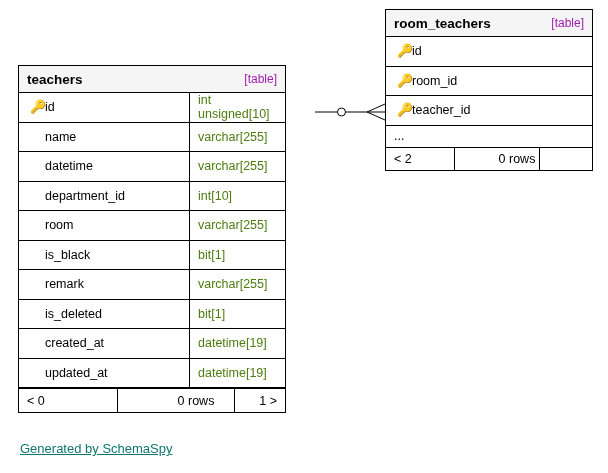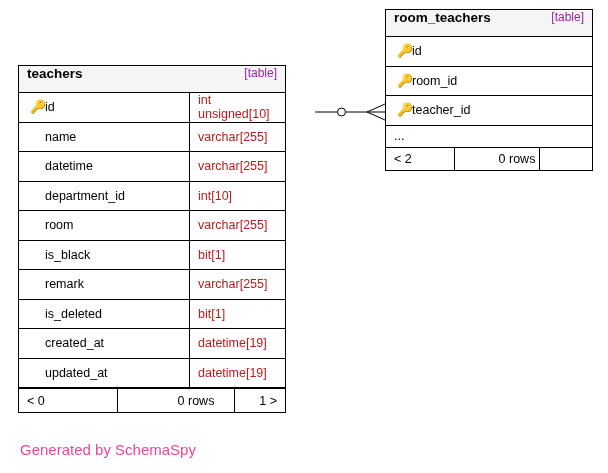--- a/index.html
+++ b/index.html
@@ -21,20 +21,21 @@
     height: 473px;
   }
   .table-box {
     position: absolute;
     border: 1px solid #000000;
     background: #ffffff;
     box-sizing: border-box;
   }
   .tbl-header {
     display: flex;
+    align-items: center;
     justify-content: space-between;
     background: #f5f5f5;
     border-bottom: 1px solid #000000;
     box-sizing: border-box;
     padding: 0 8px;
   }
   .tbl-name {
     font-weight: bold;
     font-size: 13.5px;
     color: #000000;
@@ -61,21 +62,21 @@
     color: #000000;
     flex: 0 0 auto;
   }
   .col-type {
     display: flex;
     align-items: center;
     box-sizing: border-box;
     border-left: 1px solid #000000;
     padding-left: 8px;
     font-size: 12.5px;
-    color: #b91c1c;
+    color: #4d7c0f;
     flex: 1 1 auto;
   }
   .key-slot {
     width: 18px;
     flex: 0 0 18px;
     display: flex;
     align-items: center;
     justify-content: center;
   }
   .key-icon {
@@ -159,22 +160,23 @@
     left: 315px;
     top: 100px;
     width: 75px;
     height: 30px;
     overflow: visible;
   }
   .caption {
     position: absolute;
     left: 20px;
     top: 441px;
-    font-size: 15px;
-    color: #ec4899;
+    font-size: 13px;
+    color: #0f766e;
+    text-decoration: underline;
   }
 </style>
 </head>
 <body>
 
 <div class="canvas">
 
   <div class="table-box" id="teachers-table">
     <div class="tbl-header">
       <span class="tbl-name">teachers</span>

